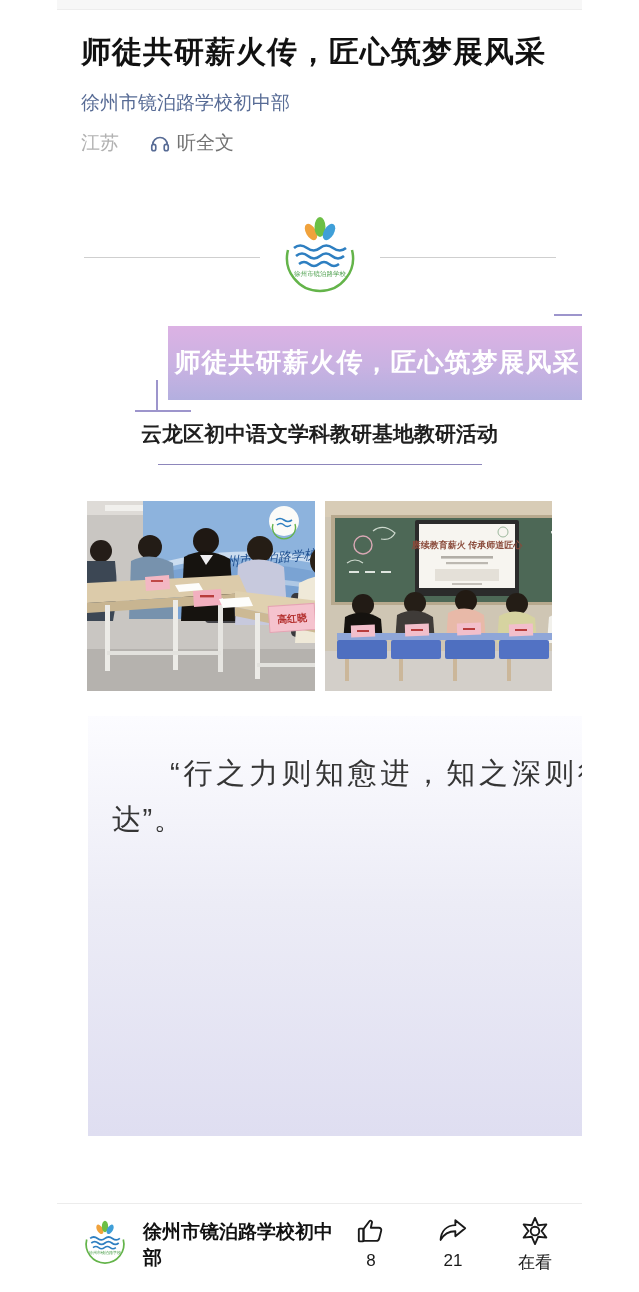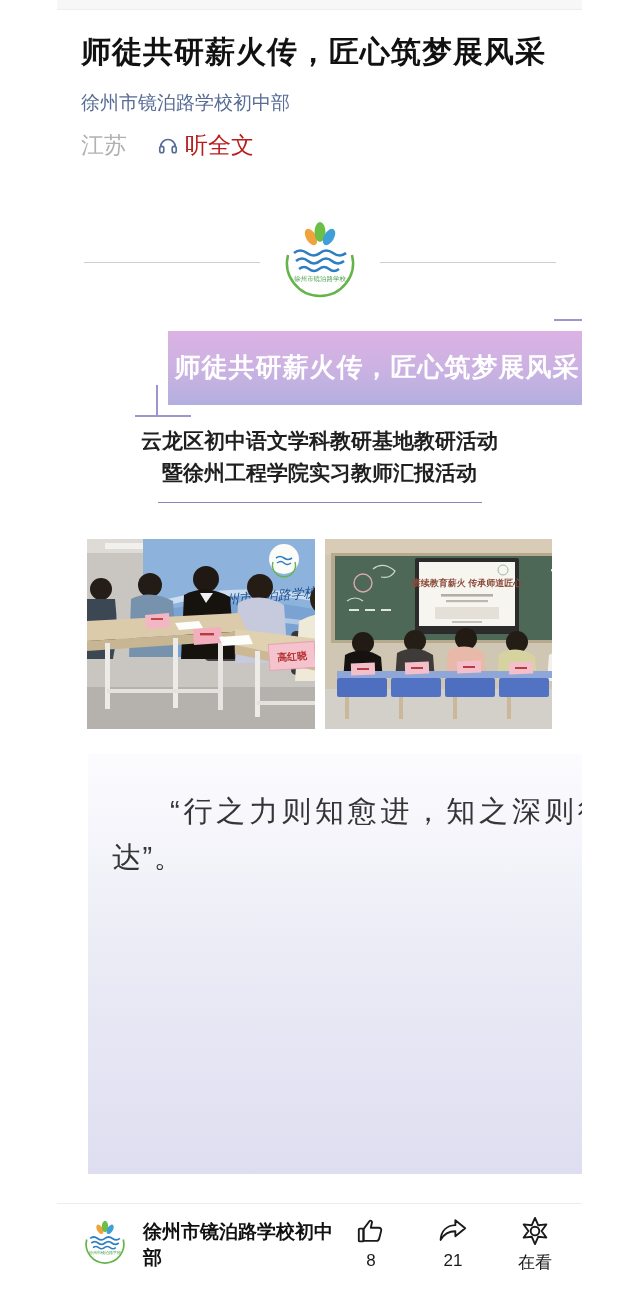--- a/index.html
+++ b/index.html
@@ -12,23 +12,23 @@
   }
   .status-strip { height:10px; background:#f7f7f7; border-bottom:1px solid #ededed; }
 
   .article-title {
     margin:20px 24px 0; font-size:30px; font-weight:700; color:#111;
     line-height:1.45; letter-spacing:1px;
   }
   .meta-row { display:flex; align-items:baseline; padding:0 24px; margin-top:16px; font-size:19px; }
   .account-link { color:#576b95; cursor:pointer; }
   .publish-time { color:#b7b7b7; margin-left:16px; letter-spacing:0.5px; }
-  .meta-row2 { display:flex; align-items:center; padding:0 24px; margin-top:14px; font-size:23px; }
+  .meta-row2 { display:flex; align-items:center; padding:0 24px; margin-top:14px; font-size:19px; }
   .location-label { color:#b2b2b2; }
-  .listen-btn { display:flex; align-items:center; margin-left:30px; color:#b91c1c; cursor:pointer;font-family:Liberation Serif, serif; }
+  .listen-btn { display:flex; align-items:center; margin-left:30px; color:#737373; cursor:pointer;font-family:Liberation Serif, serif; }
   .listen-btn svg { margin-right:6px; display:block; }
 
   .hero { margin-top:58px; }
   .logo-row { display:flex; align-items:center; justify-content:center; }
   .logo-row .side-line { width:176px; height:1px; background:#cfcfcf; }
   .logo-row .logo-wrap { margin:0 18px; }
 
   .banner-zone { position:relative; height:74px; margin-top:24px; }
   .banner {
     position:absolute; left:111px; top:0; width:418px; height:74px;
@@ -37,21 +37,21 @@
   }
   .banner-title {
     color:#ffffff; font-size:26px; font-weight:700; letter-spacing:1px; white-space:nowrap;
   }
   .bracket { position:absolute; background:#9d95cc; }
   .br-tr-h { top:-12px; left:497px; width:56px; height:2px; }
   .br-tr-v { top:-12px; left:536px; width:2px; height:32px; }
   .br-bl-h { top:84px;  left:78px;  width:56px; height:2px; }
   .br-bl-v { top:54px;  left:99px;  width:2px; height:32px; }
 
-  .subtitle { margin-top:20px; text-align:center; font-size:21px; font-weight:700; color:#1f1f1f; line-height:1.55; }
+  .subtitle { margin-top:20px; text-align:center; font-size:21px; font-weight:700; color:#1f1f1f; line-height:1.55;font-family:Liberation Mono, monospace; }
   .subtitle-divider { width:324px; height:1px; background:#8d86bb; margin:12px auto 0; }
 
   .photos { display:flex; padding:0 30px; margin-top:36px; gap:10px; }
   .photo { width:284px; height:190px; overflow:hidden; background:#ddd; cursor:pointer; }
   .photo svg { display:block; }
 
   .body-panel {
     margin:25px 31px 0; width:577px; height:420px;
     background:linear-gradient(180deg,#fcfcff 0%, #ececf6 45%, #dfdef1 100%);
     padding:34px 24px 0;
@@ -124,21 +124,20 @@
       <div class="bracket br-tr-v"></div>
       <div class="bracket br-bl-h"></div>
       <div class="bracket br-bl-v"></div>
       <div class="banner">
         <span class="banner-title">师徒共研薪火传，匠心筑梦展风采</span>
       </div>
     </div>
 
     <div class="subtitle">
       <div>云龙区初中语文学科教研基地教研活动</div>
-      <div>暨徐州工程学院实习教师汇报活动</div>
     </div>
     <div class="subtitle-divider"></div>
 
   </div>
 
   <div class="photos">
 
     <figure class="photo">
       <svg width="284" height="190" viewBox="0 0 284 190">
         <rect x="0" y="0" width="284" height="190" fill="#c9c6c2"></rect>

